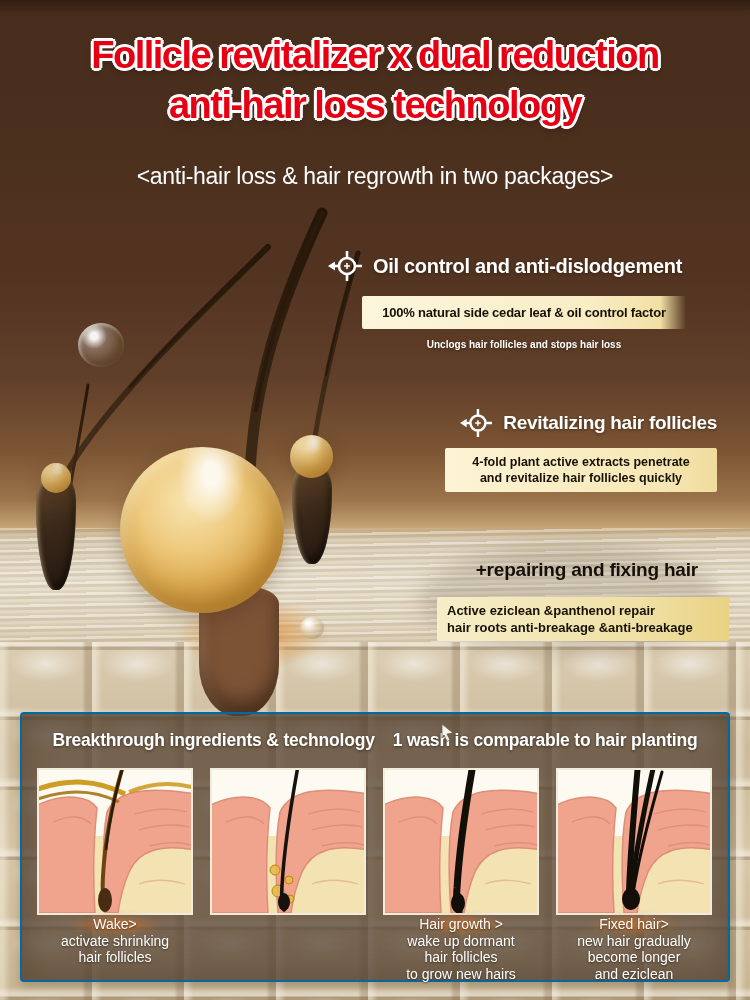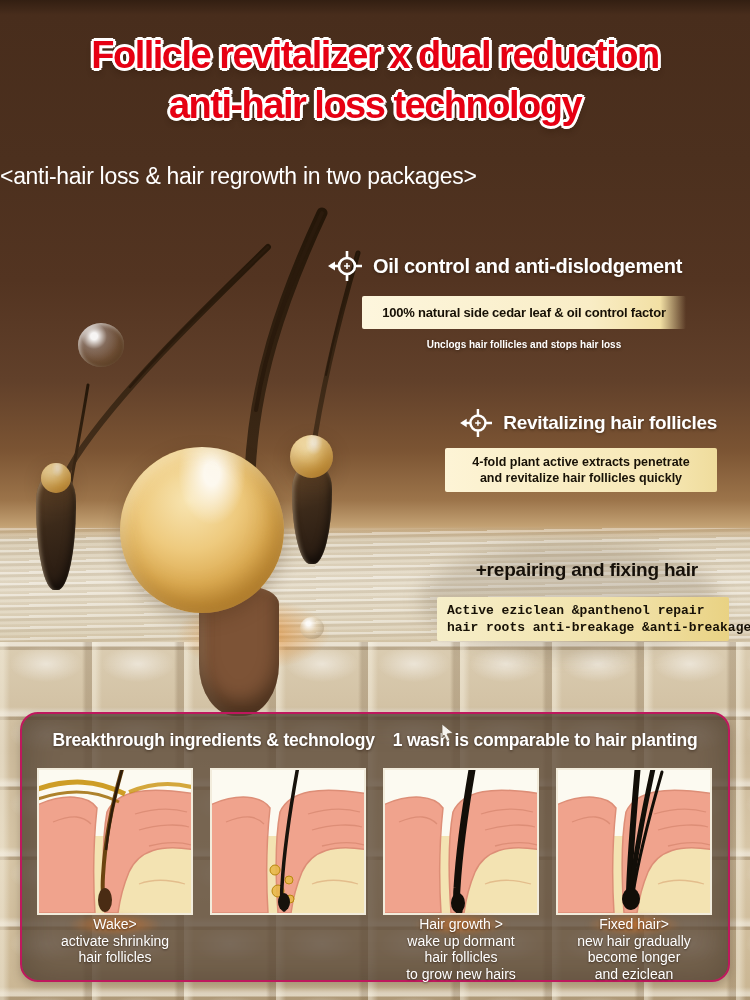--- a/index.html
+++ b/index.html
@@ -60,21 +60,21 @@
   .hairs-svg{left:0;top:195px;}
   .smudge{left:420px;top:545px;width:300px;height:110px;border-radius:50%;
       background:rgba(96,76,54,.18);filter:blur(9px);}
 
   
   .headline{left:0;top:30px;width:750px;text-align:center;font-weight:bold;
       font-size:38px;line-height:50px;letter-spacing:-1.5px;color:#e60013;white-space:nowrap;
       text-shadow:-3px 0 0 #fff,3px 0 0 #fff,0 -3px 0 #fff,0 3px 0 #fff,
                   -2px -2px 0 #fff,2px -2px 0 #fff,-2px 2px 0 #fff,2px 2px 0 #fff,
                   0 5px 6px rgba(40,20,5,.45);}
-  .subtitle{left:0;top:163px;width:750px;color:#ffffff;
+  .subtitle{left:0;top:163px;width:750px;text-align:center;color:#ffffff;
       font-size:23px;letter-spacing:-.3px;}
 
   
   .feat-head{display:flex;align-items:center;gap:9px;white-space:nowrap;}
   .feat-title{font-weight:bold;color:#ffffff;text-shadow:0 1px 3px rgba(30,15,5,.5);}
   .f1-head{left:328px;top:250px;}
   .f1-head .feat-title{font-size:20px;letter-spacing:-.3px;}
   .hl-box{box-sizing:border-box;color:#171106;font-weight:bold;white-space:nowrap;
       border-radius:2px;}
   .f1-box{left:362px;top:296px;width:324px;height:33px;line-height:33px;text-align:center;
@@ -84,25 +84,25 @@
       font-size:10px;white-space:nowrap;text-shadow:0 1px 3px rgba(30,15,5,.5);}
   .f2-head{right:33px;top:408px;}
   .f2-head .feat-title{font-size:19px;letter-spacing:-.3px;}
   .f2-box{right:33px;top:448px;width:272px;padding:6px 8px;text-align:center;
       font-size:12.5px;line-height:16px;
       background:linear-gradient(90deg,#fdf4d6 0%,#f6e7b4 80%,#efdc9c 100%);}
   .f3-head{right:52px;top:559px;font-size:19px;font-weight:bold;color:#161009;
       white-space:nowrap;letter-spacing:-.2px;}
   .f3-box{right:21px;top:597px;width:292px;padding:5px 10px;text-align:left;
       font-size:13px;line-height:17px;
-      background:linear-gradient(90deg,#f6eec9 0%,#f0e0a4 70%,#e9d283 100%);font-family:Liberation Mono, monospace;}
-
-  
-  .panel{left:20px;top:712px;width:706px;height:266px;border:2px solid #be185d;
-      border-radius:18px;background:rgba(92,74,58,.78);
+      background:linear-gradient(90deg,#f6eec9 0%,#f0e0a4 70%,#e9d283 100%);}
+
+  
+  .panel{left:20px;top:712px;width:706px;height:266px;border:2px solid #0369a1;
+      border-radius:4px;background:rgba(92,74,58,.78);
       box-shadow:inset 0 0 34px rgba(55,40,25,.35), 0 4px 10px rgba(50,35,20,.25);}
   .panel-title{position:absolute;left:0;top:16px;width:100%;display:flex;gap:18px;
       justify-content:center;color:#fff;font-weight:bold;font-size:17.5px;
       letter-spacing:-.2px;white-space:nowrap;text-shadow:0 1px 3px rgba(30,15,5,.6);}
   .fig{position:absolute;top:54px;width:156px;height:147px;border:2px solid #f2ecdc;
       box-sizing:border-box;background:#fbf8ee;}
   .fig svg{display:block;width:100%;height:100%;}
   .fig1{left:15px;} .fig2{left:188px;} .fig3{left:361px;} .fig4{left:534px;}
   .cap{position:absolute;top:202px;width:172px;text-align:center;color:#ffffff;
       font-size:14px;line-height:16.5px;text-shadow:0 1px 2px rgba(30,15,5,.55);}

